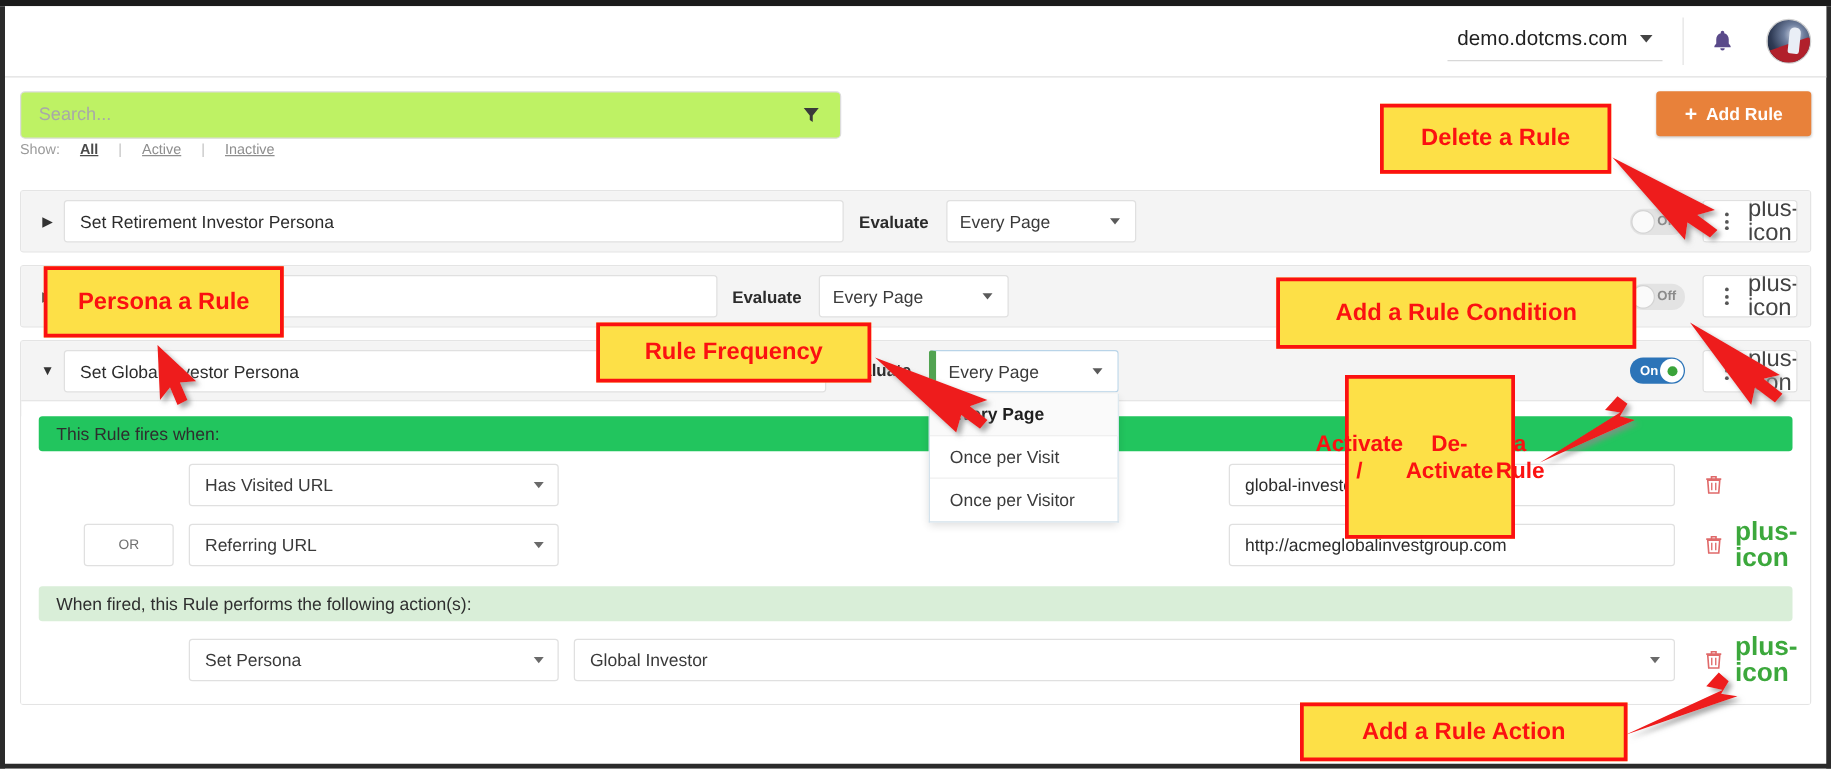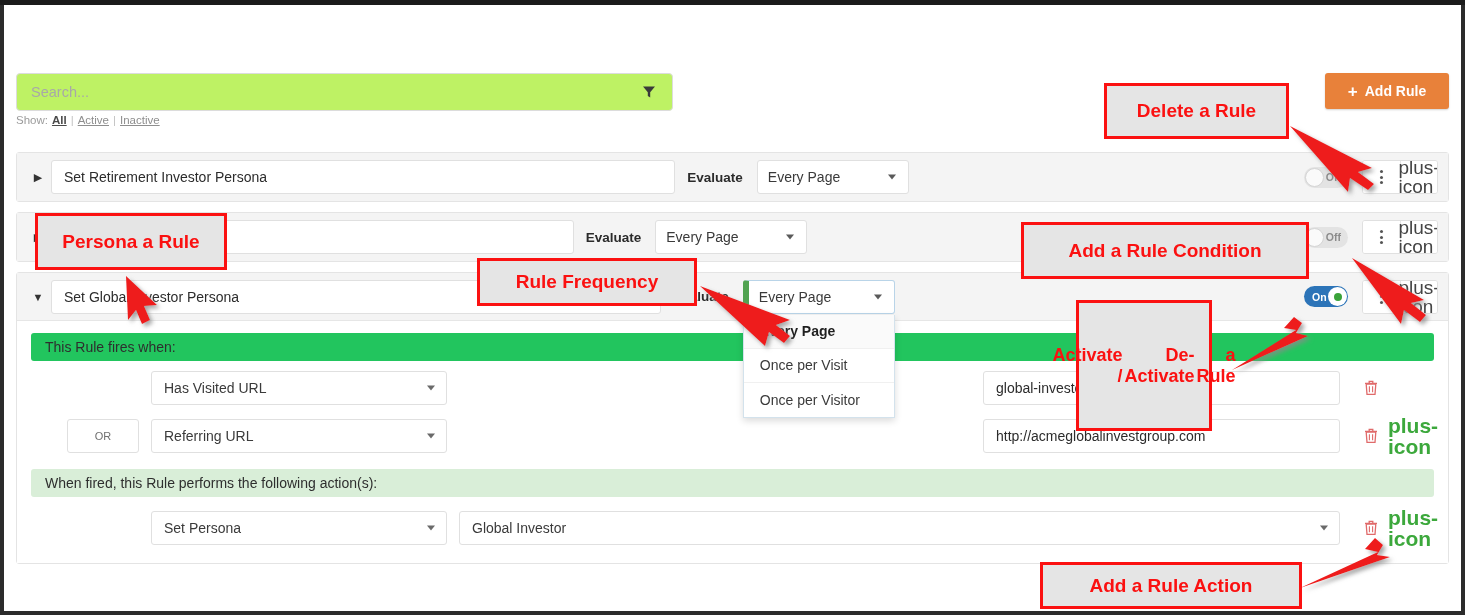--- a/index.html
+++ b/index.html
@@ -113,21 +113,21 @@
     font-size: 14px; font-weight: bold;
     display: flex; align-items: center; justify-content: center; gap: 7px;
     cursor: pointer; padding: 0 16px;
     box-shadow: 0 1px 2px rgba(0,0,0,.18);
   }
   .plus-glyph { font-size: 17px; font-weight: bold; line-height: 1; }
 
   .show-row {
     position: absolute; top: 114px; left: 16px;
     font-size: 11.5px; color: #9b9b9b;
-    display: flex; align-items: center; gap: 4px;
+    display: flex; align-items: center; gap: 16px;
   }
   .show-row .lbl { color: #9b9b9b; }
   .show-row a {
     color: #8e8e8e; text-decoration: underline; cursor: pointer;
   }
   .show-row a.active { color: #4a4a4a; font-weight: bold; }
   .show-row .sep { color: #c2c2c2; }
 
   
   .rules { position: absolute; top: 152px; left: 16px; width: 1433px; }
@@ -314,40 +314,54 @@
     height: 34px; display: flex; align-items: center;
     padding-left: 16px; font-size: 14px; color: #3a3a3a;
     cursor: pointer; border-bottom: 1px solid #f0f0f0;
   }
   .dd-item:last-child { border-bottom: none; }
   .dd-item.selected { font-weight: bold; color: #1f1f1f; background: #fafafa; }
 
   
   .callout {
     position: absolute;
-    background: #e5e5e5;
+    background: #fde047;
     border: 3px solid #fb1111;
     display: flex; align-items: center; justify-content: center;
     color: #fb1111; font-weight: bold;
-    text-align: right;
+    text-align: center;
     z-index: 90;
     line-height: 1.14;
   }
   .anno-arrow { position: absolute; z-index: 89; }
 </style>
 </head>
 <body>
 
 <div id="page">
 
   <div class="top-strip"></div>
   <div class="left-edge"></div>
   <div class="right-edge"></div>
   <div class="bottom-edge"></div>
 
+  <div class="header">
+    <div class="site-selector">
+      <span class="site-name">demo.dotcms.com</span>
+      <span class="caret-down"></span>
+    </div>
+    <div class="hdr-divider"></div>
+    <div class="bell">
+      <svg width="18" height="20" viewBox="0 0 18 20" aria-hidden="true">
+        <path d="M9 1.6c-.8 0-1.4.6-1.4 1.4v.5C5.3 4.1 4 5.9 4 8.3v3.4l-1.5 2.1v.9h13v-.9L14 11.7V8.3c0-2.4-1.3-4.2-3.6-4.8v-.5c0-.8-.6-1.4-1.4-1.4z" fill="#5a4a8a"></path>
+        <path d="M7.2 15.6a1.8 1.8 0 0 0 3.6 0z" fill="#5a4a8a"></path>
+      </svg>
+    </div>
+    <div class="avatar"></div>
+  </div>
 
   <div class="toolbar">
     <div class="search-box">
       <input class="search-input" type="text" placeholder="Search..." style="">
       <span class="filter-icon">
         <svg width="14" height="14" viewBox="0 0 14 14" aria-hidden="true">
           <path d="M1 1.4h12L8.2 7.3v5.3L5.8 11V7.3z" fill="#3a3a3a"></path>
         </svg>
       </span>
     </div>

